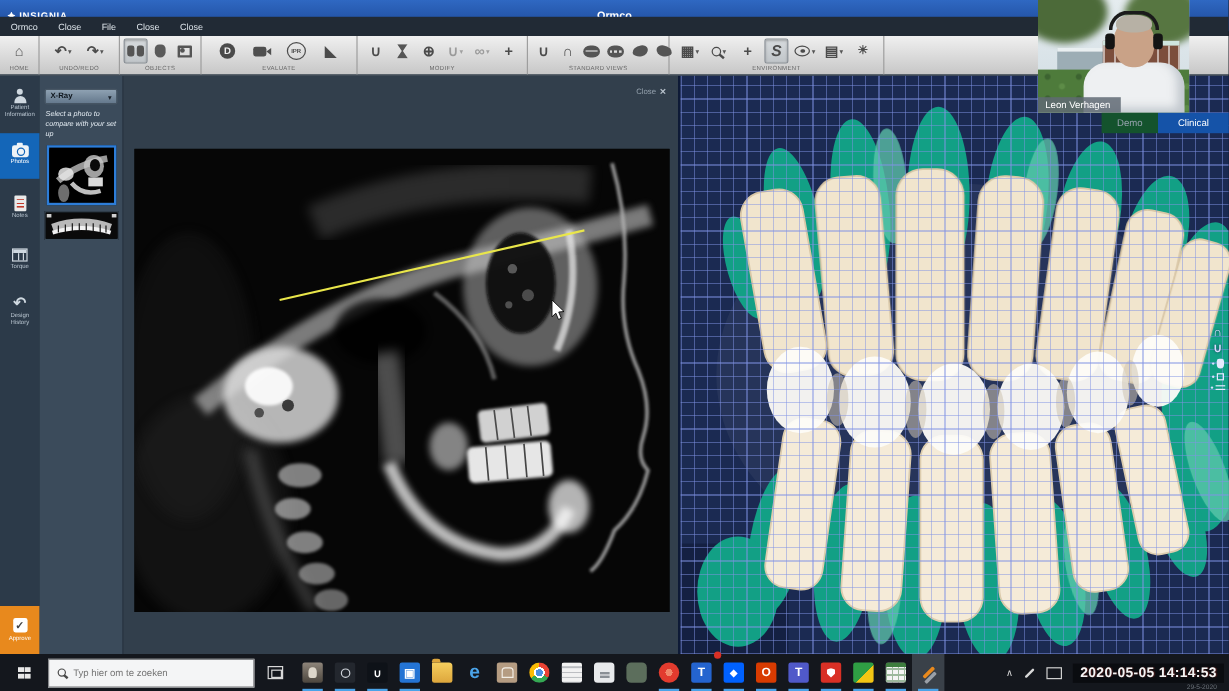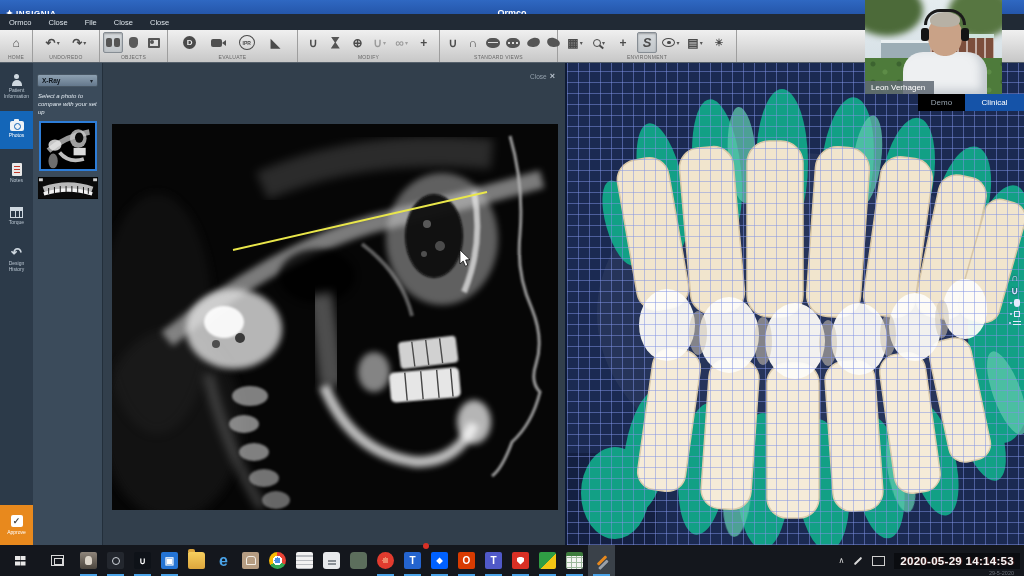--- a/index.html
+++ b/index.html
@@ -97,39 +97,39 @@
 .grid-overlay{position:absolute;inset:0;background-image:repeating-linear-gradient(90deg,rgba(128,146,228,.5) 0 1px,transparent 1px 11px),repeating-linear-gradient(0deg,rgba(128,146,228,.5) 0 1px,transparent 1px 11px);pointer-events:none}
 .side-tools{position:absolute;right:3px;top:210px;display:flex;flex-direction:column;gap:4px;align-items:center;z-index:6}
 .st{color:#d9e0ff;font-size:10px;font-weight:bold;line-height:9px;cursor:pointer;text-shadow:0 0 2px #16204a}
 .st-row{display:flex;align-items:center;gap:2px;cursor:pointer}
 .st-dot{width:2.5px;height:2.5px;background:#d9e0ff;border-radius:50%}
 .mini-tooth{width:6px;height:8px;background:#e6ebff;border-radius:2px 2px 3px 3px}
 .mini-bracket{width:6px;height:6px;border:1px solid #e6ebff}
 .mini-wire{width:8px;height:4px;border-top:1px solid #e6ebff;border-bottom:1px solid #e6ebff}
 
 
-.webcam{position:absolute;left:865px;top:0;width:137px;height:94px;overflow:hidden;background:linear-gradient(#e5ecef,#cfdbe2);z-index:20}
+.webcam{position:absolute;left:865px;top:0;width:126px;height:94px;overflow:hidden;background:linear-gradient(#e5ecef,#cfdbe2);z-index:20}
 .tree{position:absolute;border-radius:50%;filter:blur(3px)}
 .tree.l{left:-14px;top:-16px;width:72px;height:52px;background:#4c6a39}
 .tree.r{right:-10px;top:-12px;width:64px;height:50px;background:#577641}
 .bldg-l{position:absolute;left:16px;top:40px;width:50px;height:20px;background:#9cadb5;border-top:3px solid #e9eff1}
 .bldg-r{position:absolute;right:8px;top:34px;width:64px;height:27px;background:#7c4e3c;border-top:4px solid #cfe4de;background-image:repeating-linear-gradient(90deg,rgba(255,255,255,.55) 0 2px,transparent 2px 9px)}
 .hedge{position:absolute;left:0;right:0;top:58px;height:36px;background:#4e7b3b;background-image:radial-gradient(circle at 8px 6px,#3c6330 2px,transparent 3px),radial-gradient(circle at 20px 14px,#5d8c47 2px,transparent 3px);background-size:26px 18px}
 .torso{position:absolute;left:38px;top:52px;width:84px;height:42px;background:#eef0f2;border-radius:20px 20px 0 0;box-shadow:inset -6px -4px 8px rgba(150,160,170,.5)}
 .head{position:absolute;left:63px;top:16px;width:34px;height:40px;background:#c9a287;border-radius:46%}
 .hair{position:absolute;left:65px;top:12px;width:30px;height:15px;background:#b7b1a5;border-radius:50% 50% 40% 40%}
 .hp-band{position:absolute;left:59px;top:9px;width:42px;height:16px;border:3px solid #1b1b1b;border-bottom:none;border-radius:18px 18px 0 0}
 .hp-cup{position:absolute;width:8px;height:13px;background:#141414;border-radius:3px;top:28px}
 .hp-cup.l{left:56px}.hp-cup.r{left:96px}
 .nametag{position:absolute;left:0;bottom:0;height:13px;background:rgba(96,106,116,.85);color:#fff;font-size:8px;line-height:13px;padding:0 9px 0 6px}
 
 
 .tabsbar{position:absolute;left:918px;top:94px;height:17px;display:flex;z-index:21}
 .vtab{display:flex;align-items:center;justify-content:center;font-size:8px;cursor:pointer}
-.vtab.demo{width:47px;background:#000000;color:#96a2ad}
+.vtab.demo{width:47px;background:#14532d;color:#96a2ad}
 .vtab.clinical{width:59px;background:#1553a8;color:#fff;font-weight:normal}
 
 
 .taskbar{position:absolute;left:0;top:545px;width:1024px;height:31px;background:#14171d;display:flex;align-items:center;z-index:30}
 .start{width:40px;height:31px;display:flex;align-items:center;justify-content:center;cursor:pointer}
 .win{width:10px;height:10px;position:relative}
 .win::before{content:"";position:absolute;left:0;top:0;width:4.5px;height:4.5px;background:#e8e8e8;box-shadow:5.5px 0 0 #e8e8e8,0 5.5px 0 #e8e8e8,5.5px 5.5px 0 #e8e8e8}
 .search{width:172px;height:24px;background:#f4f5f6;border:1px solid #87898c;display:flex;align-items:center;gap:6px;padding:0 7px}
 .mag2{width:7px;height:7px;border:1.5px solid #4a4a4a;border-radius:50%;position:relative;flex:none}
 .mag2::after{content:"";position:absolute;width:4px;height:1.5px;background:#4a4a4a;bottom:-1.5px;right:-3px;transform:rotate(40deg)}
@@ -549,20 +549,24 @@
 
   <div class="tabsbar">
     <div class="vtab demo">Demo</div>
     <div class="vtab clinical">Clinical</div>
   </div>
 
   <div class="taskbar">
     <div class="start">
         <span class="win"></span>
       </div>
+    <div class="search">
+      <span class="mag2"></span>
+      <input type="text" placeholder="Typ hier om te zoeken" style="">
+    </div>
     <span class="taskview"></span>
     <div class="apps">
       <span class="cell running">
           <span class="app a-photo"></span>
         </span>
       <span class="cell running">
           <span class="app a-cam"></span>
         </span>
       <span class="cell running">
           <span class="app a-dental">∪</span>
@@ -617,18 +621,18 @@
           <span class="app a-sheet"></span>
         </span>
       <span class="cell active running">
           <span class="app a-tool"></span>
         </span>
     </div>
     <div class="tray">
       <span class="tray-caret">∧</span>
       <span class="pen"></span>
       <span class="screen-ic"></span>
-      <span class="clock">2020-05-29 14:14:53</span>
+      <span class="clock">2020-05-05 14:14:53</span>
     </div>
     <span class="small-date">29-5-2020</span>
   </div>
 
 </div>
 
 </body></html>

